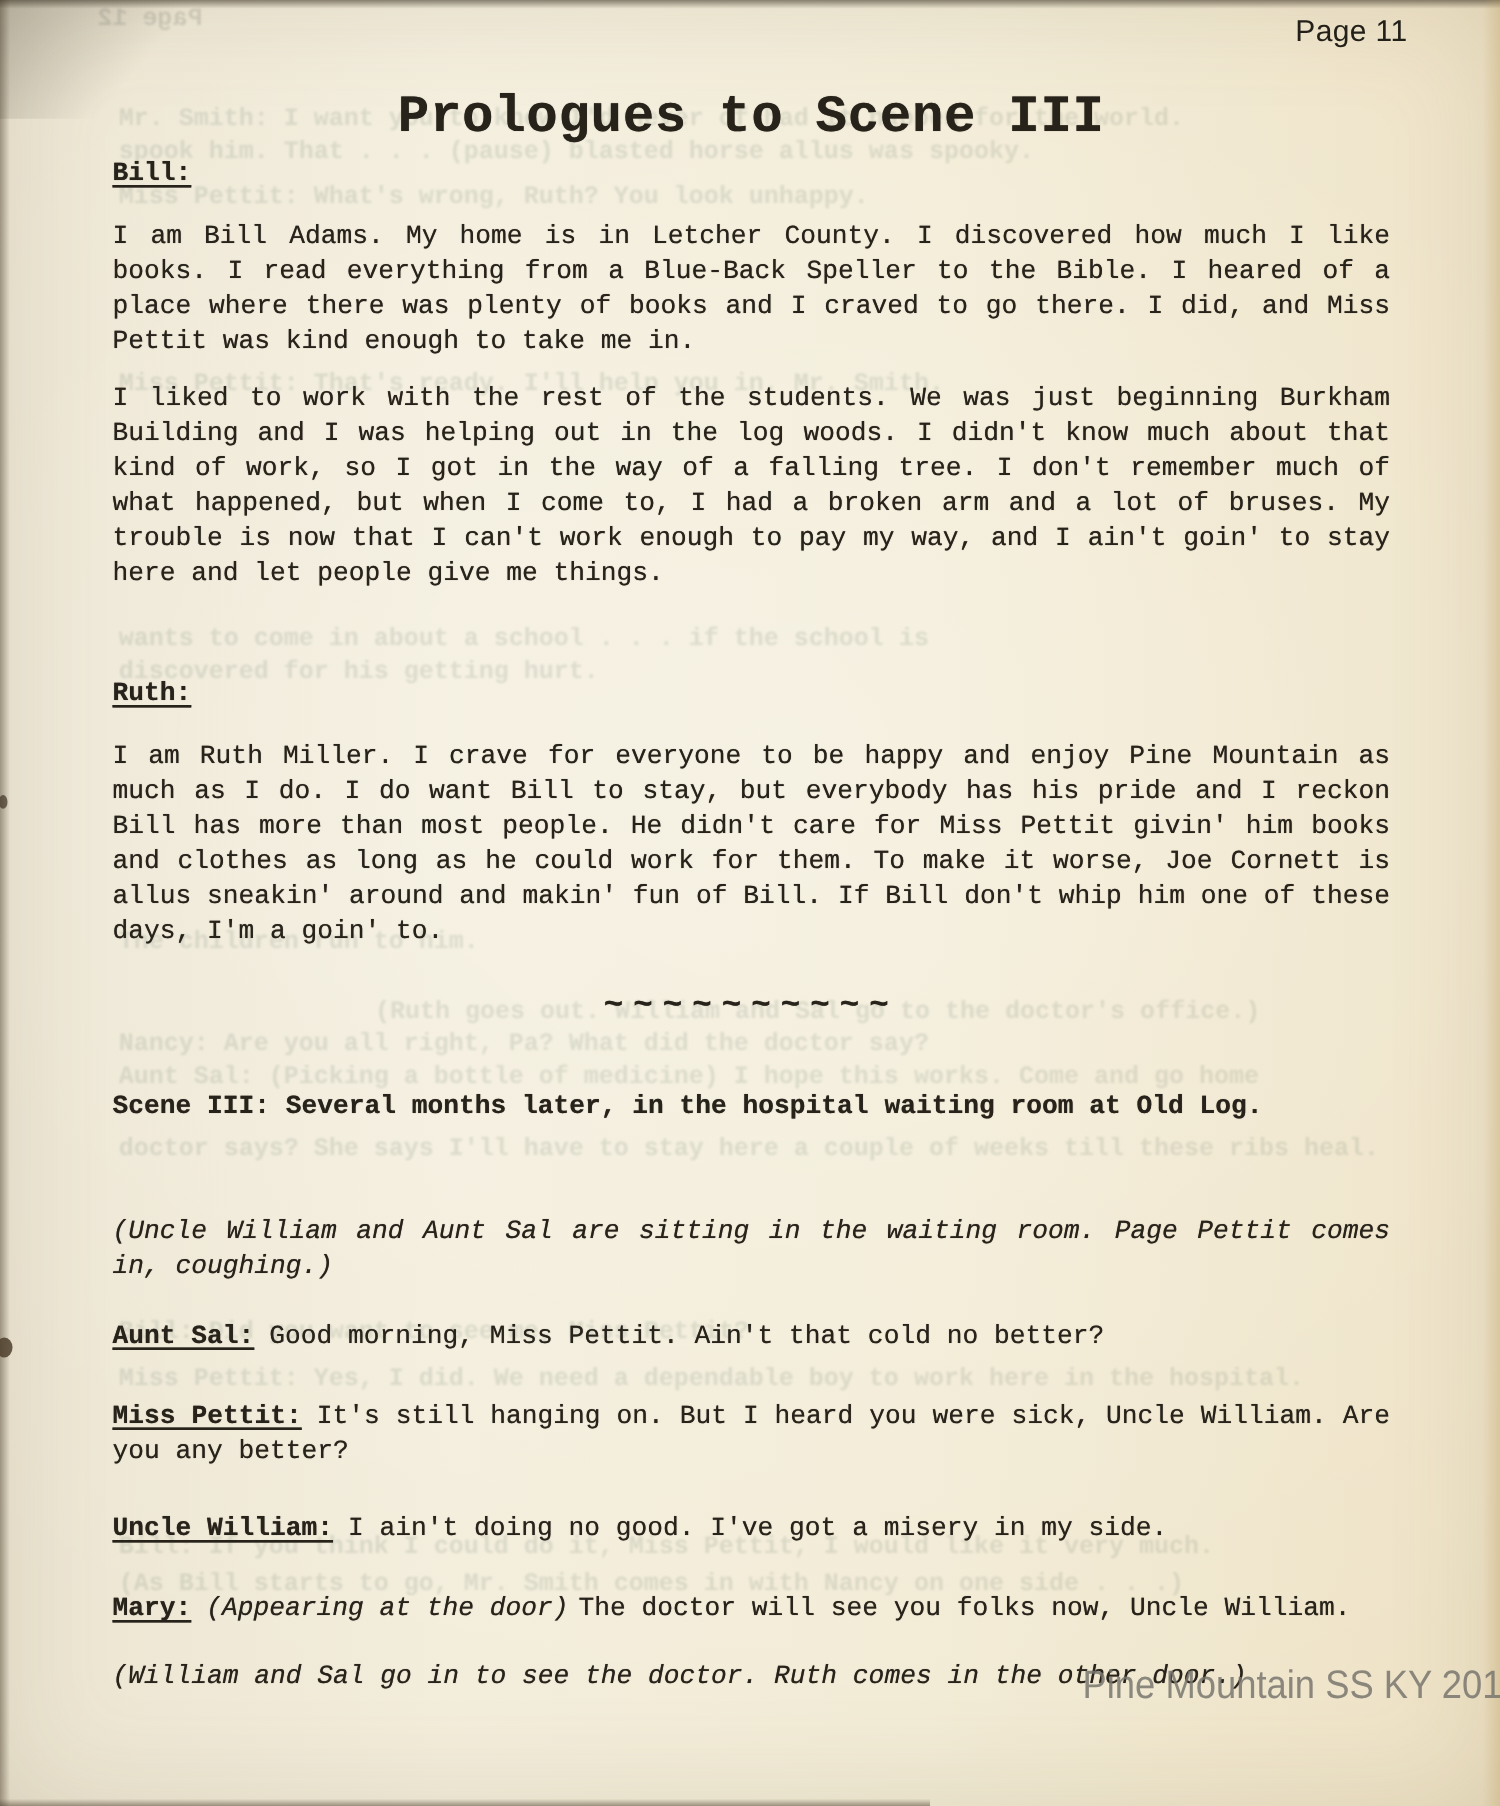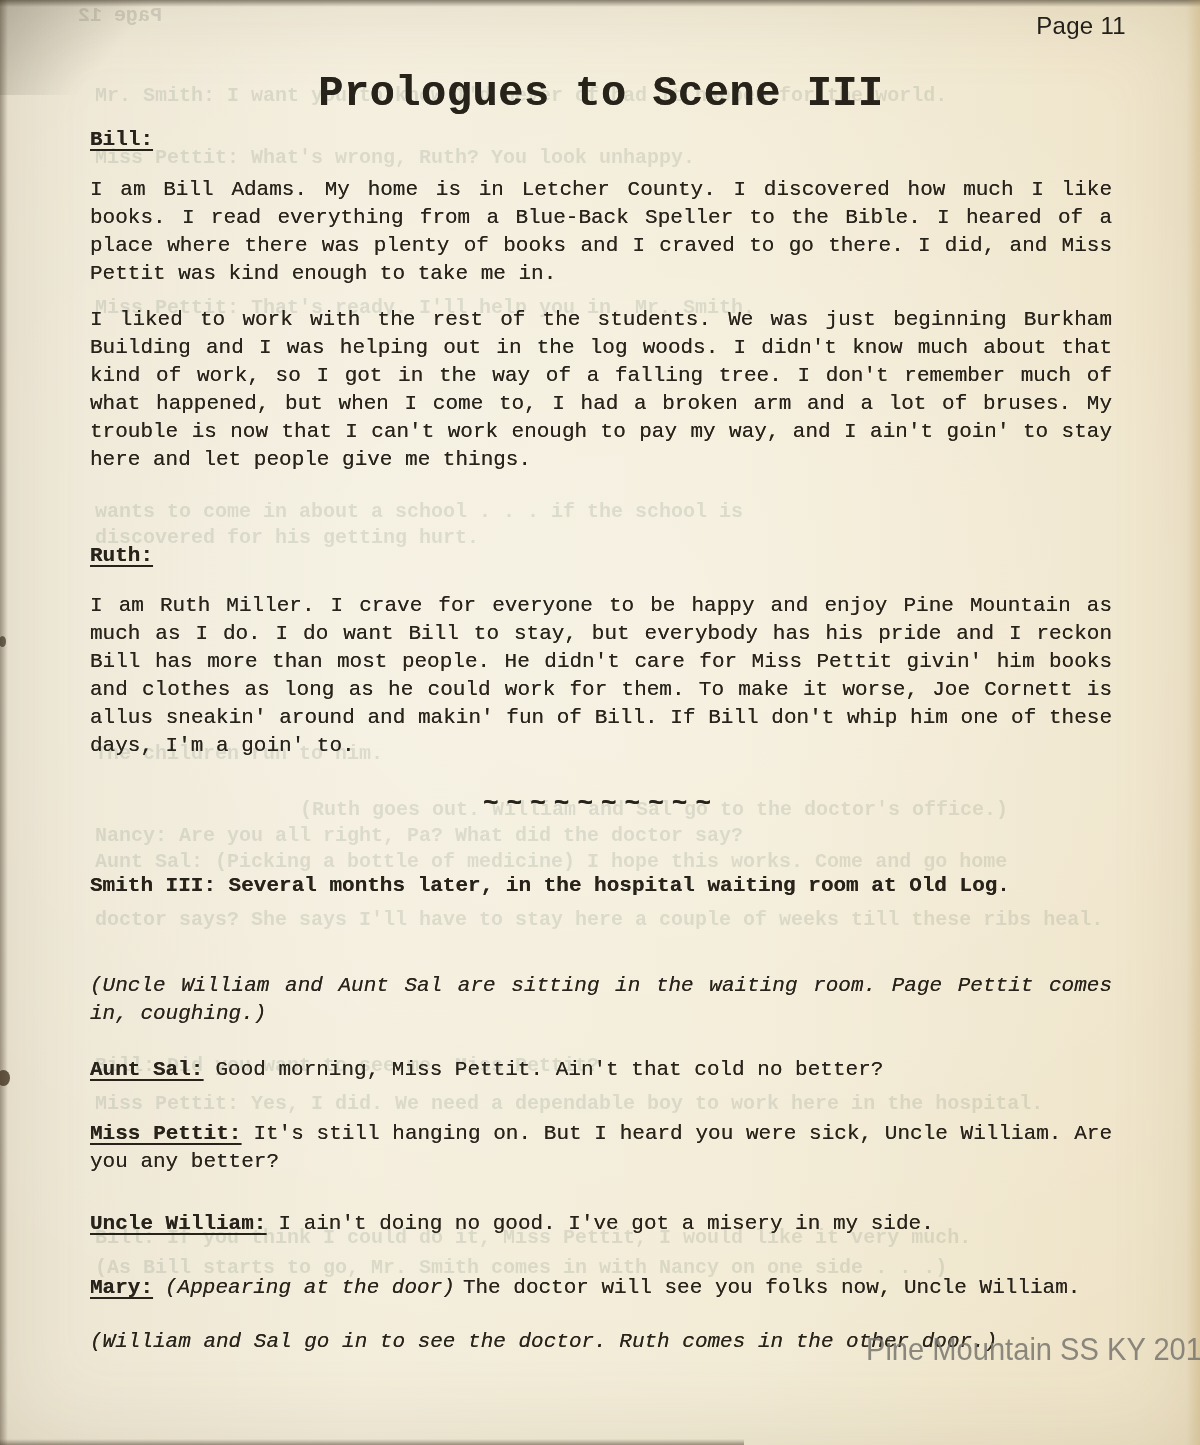--- a/index.html
+++ b/index.html
@@ -72,20 +72,21 @@
     white-space: nowrap; transform: scale(0.97, 1.06); transform-origin: left top;
   }
 </style>
 </head>
 <body>
 
 <div class="page">
 
   <div class="bleed bleed-mirror" style="top:4px;  left:78px;">Page 12</div>
   <div class="bleed" style="top:84px;   left:95px;">Mr. Smith:  I want you to know I'd never of had it happen for the world.</div>
+  <div class="bleed" style="top:110px;  left:95px;">spook him.  That . . . (pause)  blasted horse allus was spooky.</div>
   <div class="bleed" style="top:146px;  left:95px;">Miss Pettit:  What's wrong, Ruth?  You look unhappy.</div>
   <div class="bleed" style="top:296px;  left:95px;">Miss Pettit:  That's ready.  I'll help you in, Mr. Smith.</div>
   <div class="bleed" style="top:500px;  left:95px;">wants to come in about a school . . . if the school is</div>
   <div class="bleed" style="top:526px;  left:95px;">discovered for his getting hurt.</div>
   <div class="bleed" style="top:742px;  left:95px;">The children run to him.</div>
   <div class="bleed" style="top:798px;  left:300px;">(Ruth goes out.  William and Sal go to the doctor's office.)</div>
   <div class="bleed" style="top:824px;  left:95px;">Nancy:  Are you all right, Pa?  What did the doctor say?</div>
   <div class="bleed" style="top:850px;  left:95px;">Aunt Sal:  (Picking a bottle of medicine)  I hope this works.  Come and go home</div>
   <div class="bleed" style="top:908px;  left:95px;">doctor says?  She says I'll have to stay here a couple of weeks till these ribs heal.</div>
   <div class="bleed" style="top:1054px; left:95px;">Bill:  Did you want to see me, Miss Pettit?</div>
@@ -105,21 +106,21 @@
     <p class="para" style="margin-top:22px;">I am Bill Adams.  My home is in Letcher County.  I discovered how much I like books.  I read everything from a Blue-Back Speller to the Bible.  I heared of a place where there was plenty of books and I craved to go there.  I did, and Miss Pettit was kind enough to take me in.</p>
     <p class="para" style="margin-top:18px;">I liked to work with the rest of the students.  We was just beginning Burkham Building and I was helping out in the log woods.  I didn't know much about that kind of work, so I got in the way of a falling tree.  I don't remember much of what happened, but when I come to, I had a broken arm and a lot of bruses.  My trouble is now that I can't work enough to pay my way, and I ain't goin' to stay here and let people give me things.</p>
 
     <div class="speaker-heading" style="margin-top:68px;">
       <span class="speaker">Ruth:</span>
     </div>
     <p class="para" style="margin-top:22px;">I am Ruth Miller.  I crave for everyone to be happy and enjoy Pine Mountain as much as I do.  I do want Bill to stay, but everybody has his pride and I reckon Bill has more than most people.  He didn't care for Miss Pettit givin' him books and clothes as long as he could work for them.  To make it worse, Joe Cornett is allus sneakin' around and makin' fun of Bill.  If Bill don't whip him one of these days, I'm a goin' to.</p>
 
     <div class="divider">~~~~~~~~~~</div>
 
-    <p class="scene-heading" style="margin-top:54px;">Smith III:  Several months later, in the hospital waiting room at Old Log.</p>
+    <p class="scene-heading" style="margin-top:54px;">Scene III:  Several months later, in the hospital waiting room at Old Log.</p>
 
     <p class="direction" style="margin-top:72px;">(Uncle William and Aunt Sal are sitting in the waiting room.  Page Pettit comes in, coughing.)</p>
 
     <p class="dialogue" style="margin-top:28px;">
       <span class="speaker">Aunt Sal:</span><span>Good  morning, Miss Pettit.  Ain't that cold no better?</span>
     </p>
 
     <p class="dialogue" style="margin-top:36px;">
       <span class="speaker">Miss Pettit:</span><span>It's still hanging on.  But I heard you were sick, Uncle William.  Are you any better?</span>
     </p>

